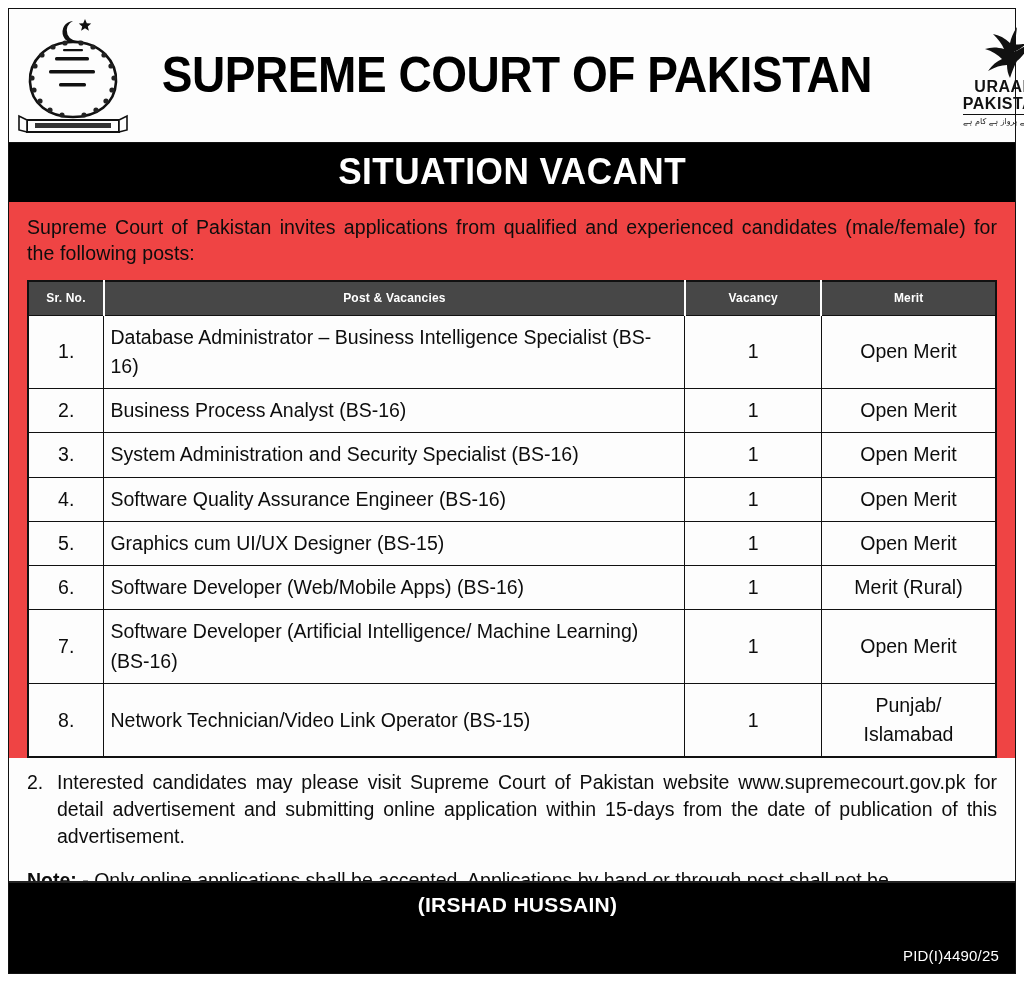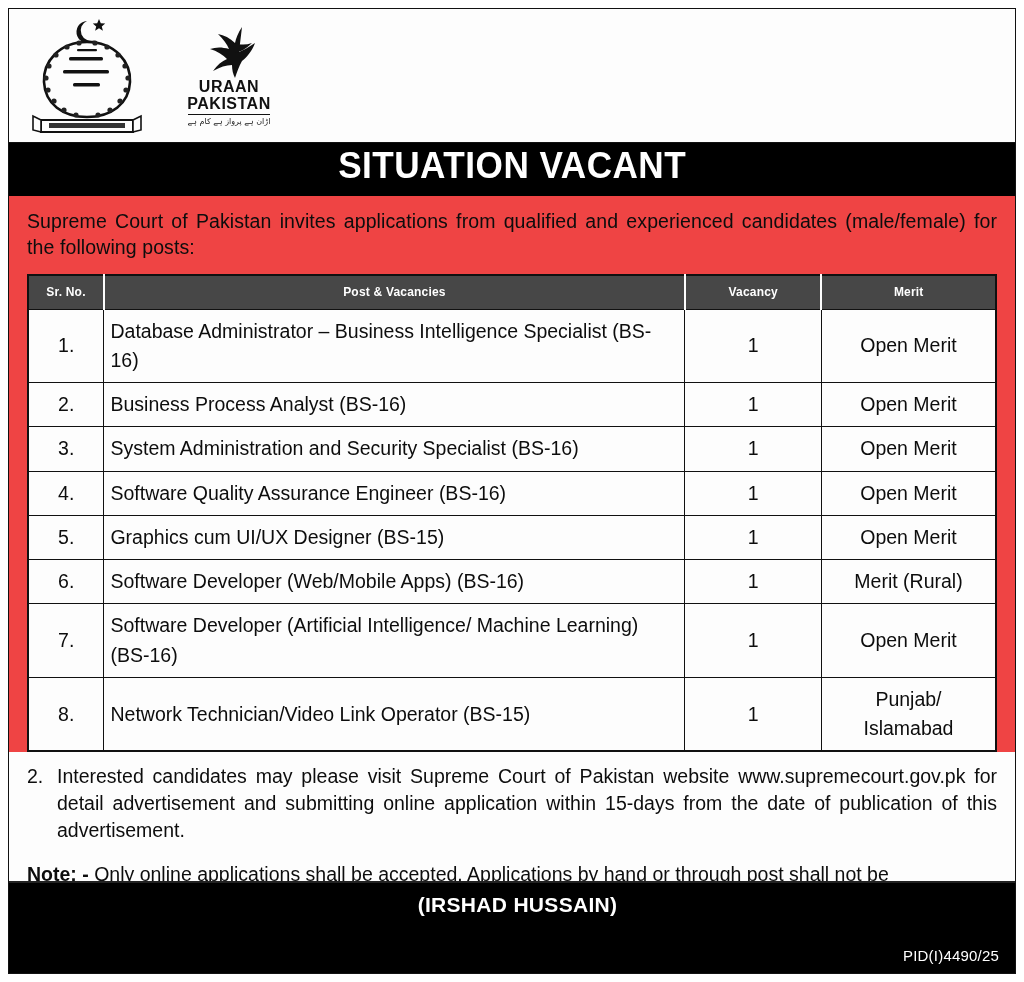--- a/index.html
+++ b/index.html
@@ -81,21 +81,21 @@
     font-family: "DejaVu Sans", sans-serif;
     direction: rtl;
     white-space: nowrap;
   }
 
   
   .banner {
     background: #000;
     color: #fff;
     text-align: center;
-    padding: 2px 0 9px 0;
+    padding: 8px 0 9px 0;
   }
   .banner span {
     font-family: "Liberation Sans Narrow", "Liberation Sans", sans-serif;
     font-weight: 700;
     font-size: 37px;
     letter-spacing: 0.5px;
     transform: scaleX(0.95);
     display: inline-block;
   }
 
@@ -253,20 +253,23 @@
             <rect x="48" y="33" width="20" height="2.2" rx="1"></rect>
           </g>
 
           <path d="M12 104 L104 104 L104 116 L12 116 Z" fill="#fdfdfd" stroke="#111" stroke-width="2"></path>
           <path d="M12 104 L4 100 L4 114 L12 116 Z" fill="#fdfdfd" stroke="#111" stroke-width="1.6"></path>
           <path d="M104 104 L112 100 L112 114 L104 116 Z" fill="#fdfdfd" stroke="#111" stroke-width="1.6"></path>
           <rect x="20" y="107" width="76" height="5" fill="#333"></rect>
         </svg>
       </div>
 
+      <div class="header-title">
+        <span class="maintitle">SUPREME COURT OF PAKISTAN</span>
+      </div>
 
       <div class="logo-right">
         <svg width="74" height="54" viewBox="0 0 74 54" aria-hidden="true">
           <path d="M50 2 C46 8 44 13 43 18 C38 13 32 10 26 9 C31 14 35 19 37 24
                    C30 22 24 22 18 24 C25 26 31 30 35 34
                    C30 36 25 40 21 46 C28 42 34 40 40 40
                    C40 45 41 49 43 53 C45 47 47 41 50 36
                    C55 32 60 26 63 18 C57 22 52 25 47 27
                    C48 19 49 10 50 2 Z" fill="#111"></path>
           <path d="M43 18 C48 20 54 20 60 18 C54 24 48 27 43 28 Z" fill="#111"></path>

